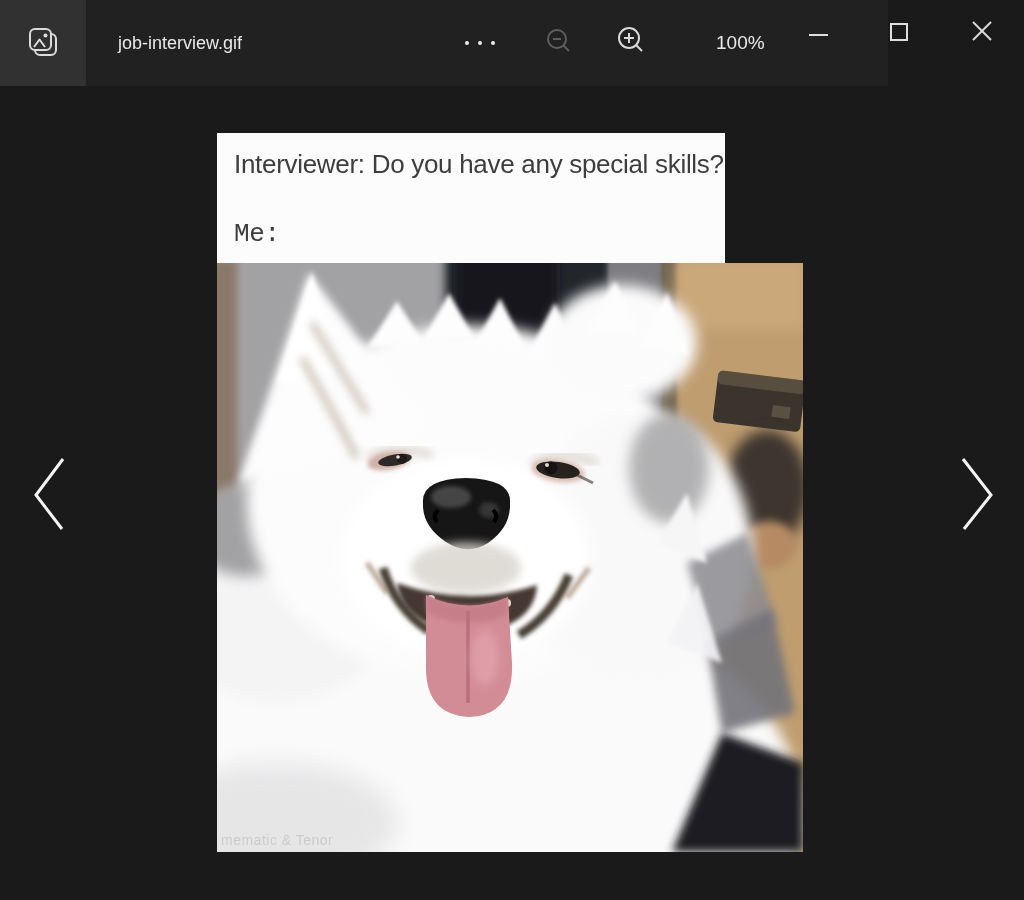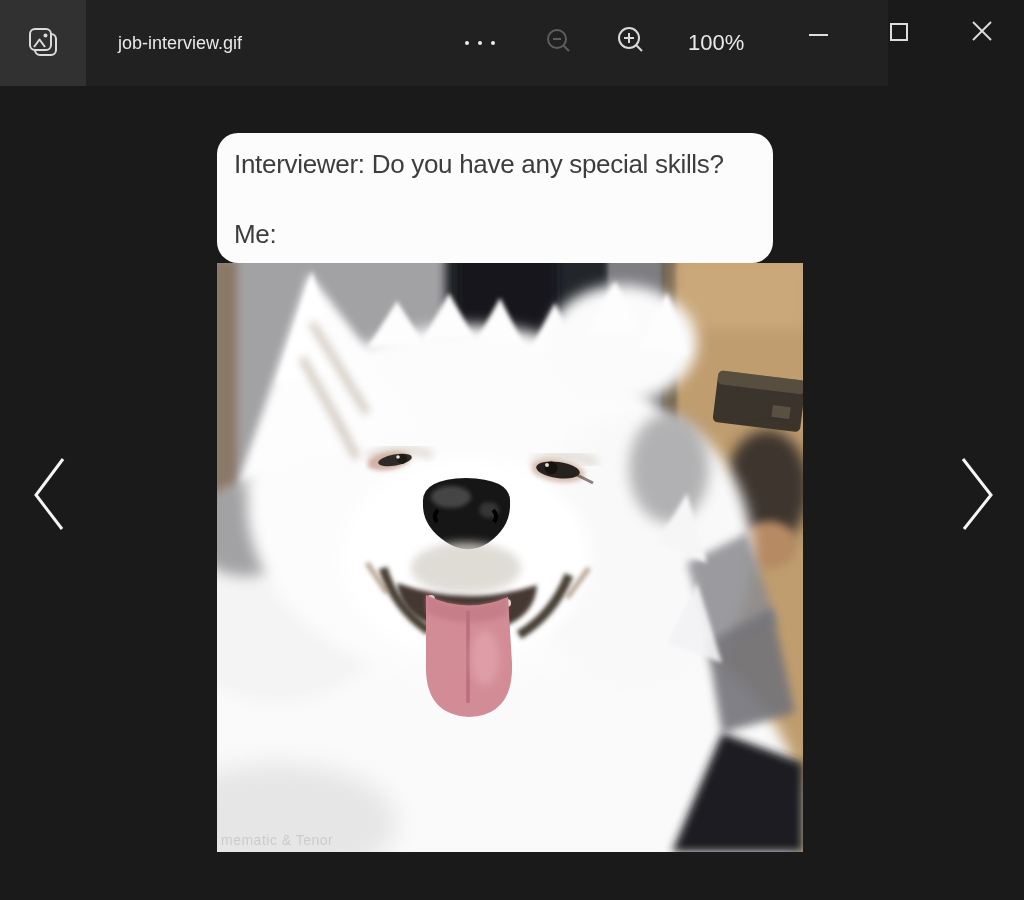--- a/index.html
+++ b/index.html
@@ -12,40 +12,40 @@
   .app-tile { position:absolute; left:0; top:0; width:86px; height:86px; background:#313131;
               border:none; display:flex; align-items:center; justify-content:center; cursor:pointer; }
   .filename { position:absolute; left:118px; top:0; height:86px; line-height:86px;
               color:#e9e9e9; font-size:18px; white-space:nowrap; }
   .tb-btn { position:absolute; top:0; height:86px; background:transparent; border:none;
             display:flex; align-items:center; justify-content:center; cursor:pointer; }
   .btn-more { left:448px; width:64px; }
   .dot { width:4px; height:4px; border-radius:50%; background:#ececec; margin:0 4.5px; }
   .btn-zoom-out { left:534px; width:52px; }
   .btn-zoom-in  { left:604px; width:56px; }
-  .zoom-level { position:absolute; left:688px; top:0; height:86px; line-height:86px;
-                color:#e9e9e9; font-size:22px; }
+  .zoom-level { position:absolute; left:716px; top:0; height:86px; line-height:86px;
+                color:#e9e9e9; font-size:19px; }
   .win-btn { position:absolute; top:10px; width:44px; height:44px; background:transparent; border:none;
              display:flex; align-items:center; justify-content:center; cursor:pointer; }
   .btn-min { left:796px; } .btn-max { left:877px; } .btn-close { left:960px; }
   .glyph-min { display:block; width:19px; height:2px; background:#dedede; margin-top:6px; }
   .glyph-max { display:block; width:18px; height:18px; border:2px solid #dedede; }
 
   
   .canvas { position:absolute; left:0; top:86px; width:1024px; height:814px; background:#1a1a1a; }
   .nav { position:absolute; background:none; border:none; padding:0; cursor:pointer; }
   .nav-prev { left:30px;  top:370px; }
   .nav-next { left:960px; top:370px; }
 
   
   .meme { position:absolute; left:217px; top:47px; width:586px; height:719px; }
-  .caption { position:relative; width:556px; height:130px; background:#fcfcfc;border-radius:21px; }
+  .caption { position:relative; width:508px; height:130px; background:#fcfcfc; }
   .cap-line { position:absolute; left:17px; color:#3d3d3d; font-size:26px;
               letter-spacing:-0.3px; white-space:nowrap; }
-  .cap-1 { top:16px; } .cap-2 { top:86px; }
+  .cap-1 { top:16px; } .cap-2 { top:86px;font-family:Liberation Mono, monospace; }
   .photo { display:block; width:586px; height:589px; }
 </style>
 </head>
 <body>
 
 <div class="window">
 
   <header class="titlebar">
 
     <button class="app-tile">

